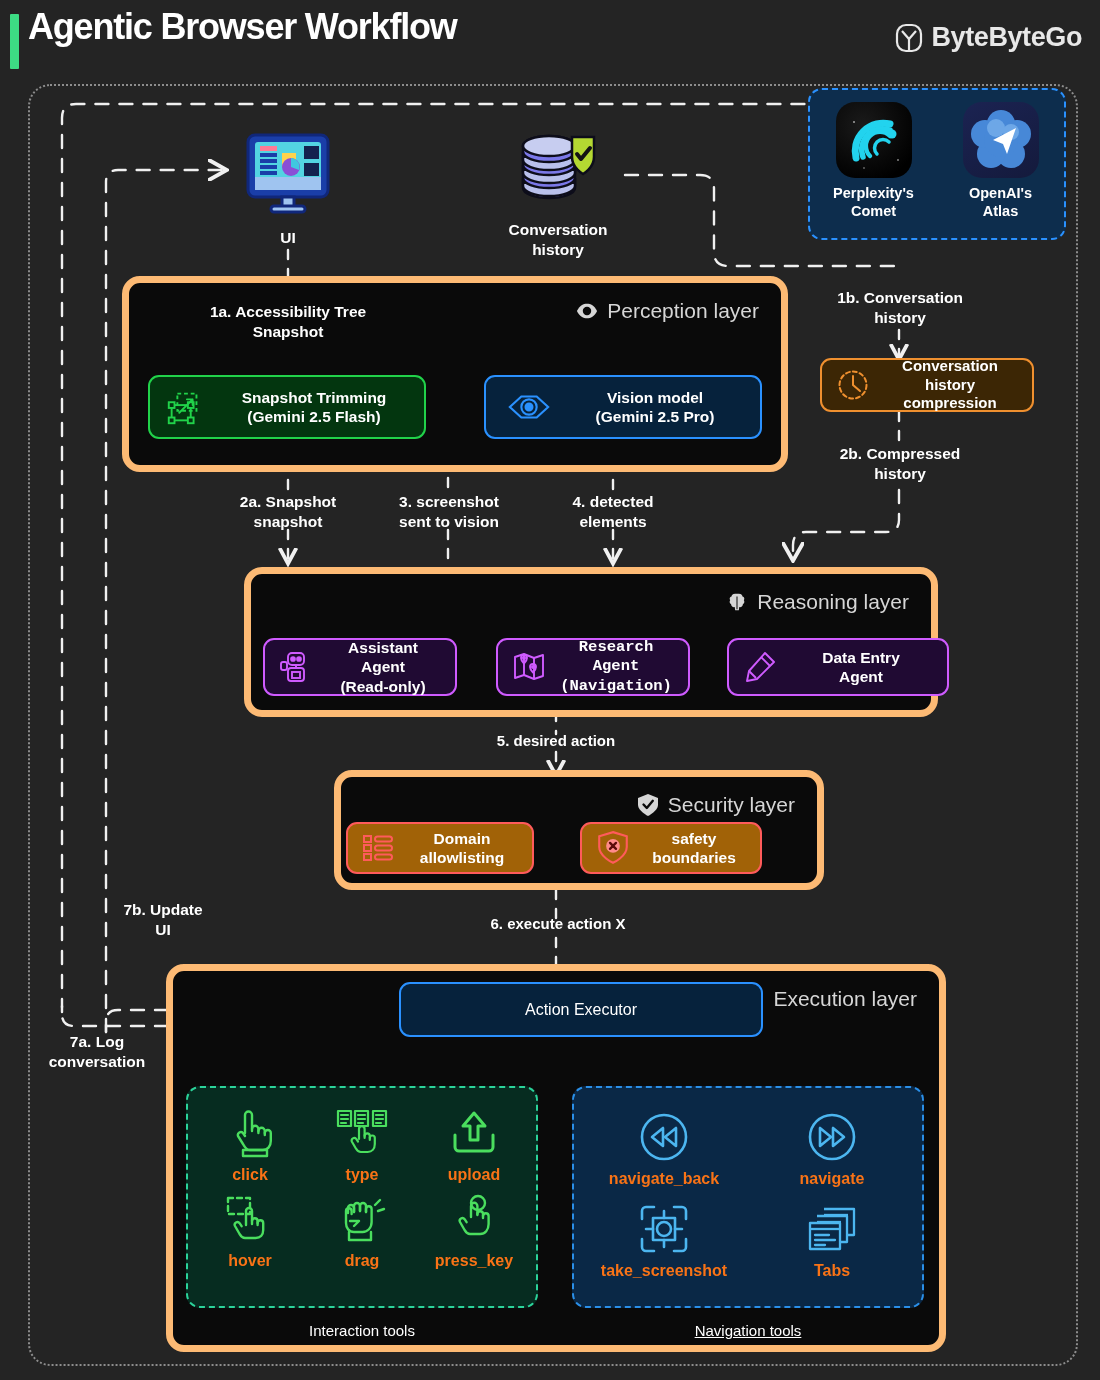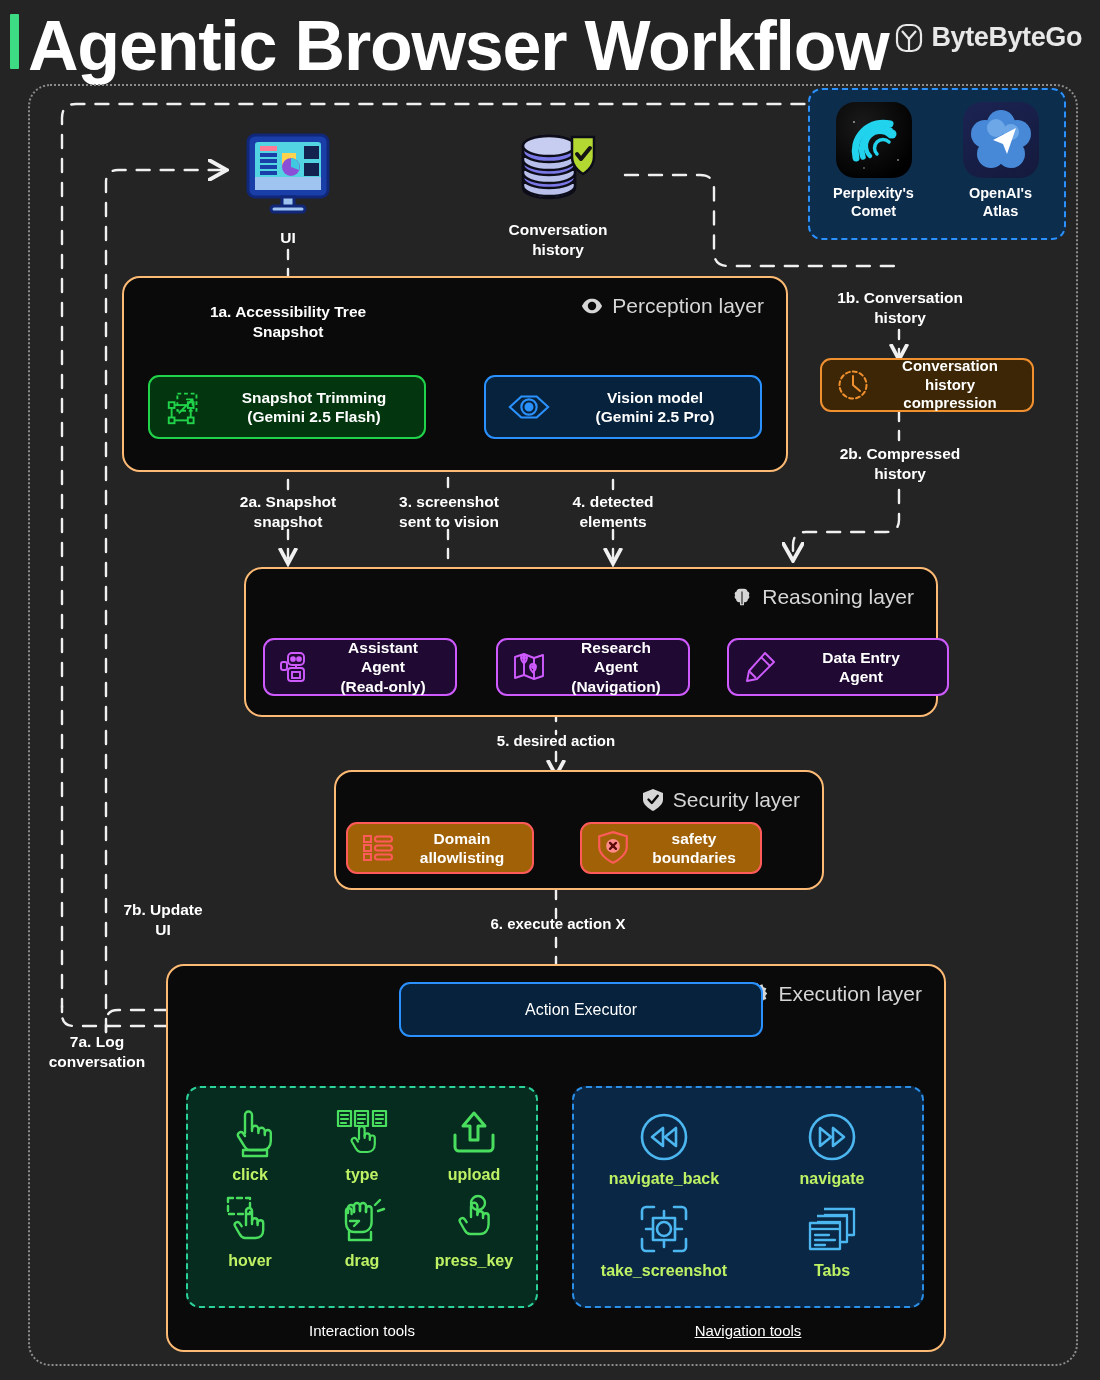--- a/index.html
+++ b/index.html
@@ -12,36 +12,36 @@
   #root { position: relative; width: 1100px; height: 1380px; }
 
   
   .header { position: absolute; left: 0; top: 0; width: 1100px; height: 82px; }
   .title-accent {
     position: absolute; left: 10px; top: 14px; width: 9px; height: 55px;
     background: #3ddc84; border-radius: 1px;
   }
   .title {
     position: absolute; left: 28px; top: 6px;
-    font-size: 70px; font-weight: 700; color: #ffffff;
+    font-size: 36px; font-weight: 700; color: #ffffff;
     letter-spacing: -1.2px; white-space: nowrap;
   }
   .brand { position: absolute; right: 18px; top: 22px; display: flex; align-items: center; gap: 8px; }
   .brand-text { font-size: 27px; font-weight: 700; color: #e8e8e8; letter-spacing: -0.4px; }
 
   
   .outer-frame {
     position: absolute; left: 28px; top: 84px; width: 1050px; height: 1282px;
     border: 2px dotted #8d8d8d; border-radius: 22px;
   }
 
   
   .panel {
     position: absolute; background: #0a0a0a;
-    border: 2px solid #fdba74; border-radius: 18px;
+    border: 7px solid #fdba74; border-radius: 18px;
   }
   .panel-title {
     position: absolute; right: 22px; top: 16px;
     display: flex; align-items: center; gap: 9px;
     font-size: 21px; color: #d6d6d6; font-weight: 400; white-space: nowrap;
   }
 
   
   .chip {
     position: absolute; display: flex; align-items: center; gap: 12px;
@@ -88,21 +88,21 @@
   
   .toolbox {
     position: absolute; border-radius: 14px; border-width: 2px; border-style: dashed;
   }
   .toolbox.green { background: #062c20; border-color: #2bd39a; }
   .toolbox.blue  { background: #0a2846; border-color: #2a8fe8; }
   .tool-grid { display: grid; grid-template-columns: repeat(3, 1fr); row-gap: 4px; padding: 14px 6px 8px; }
   .tool-grid.two { grid-template-columns: repeat(2, 1fr); row-gap: 10px; padding-top: 18px; }
   .tool { display: flex; flex-direction: column; align-items: center; justify-content: flex-start; }
   .tool-ic { height: 62px; display: flex; align-items: center; justify-content: center; }
-  .tool-name { margin-top: 2px; font-size: 16px; font-weight: 700; color: #bef264; white-space: nowrap; }
+  .tool-name { margin-top: 2px; font-size: 16px; font-weight: 700; color: #f97316; white-space: nowrap; }
   .toolbox-caption {
     position: absolute; font-size: 15px; color: #ffffff; text-align: center;
     width: 100%; white-space: nowrap;
   }
 
   svg.wires { position: absolute; left: 0; top: 0; width: 1100px; height: 1380px; pointer-events: none; }
 </style>
 </head>
 <body>
 
@@ -337,21 +337,21 @@
         <path d="M17,15 L17,18"></path>
         <rect x="9" y="18" width="16" height="13" rx="3"></rect>
         <rect x="13" y="22" width="8" height="6"></rect>
         <rect x="2" y="12" width="6" height="8" rx="2"></rect>
       </svg>
     </span>
     <span class="chip-label">Assistant Agent
 (Read-only)</span>
   </div>
 
-  <div class="chip purple" style="left:496px;top:638px;width:194px;height:58px;">
+  <div class="chip purple" style="left:496px;top:638px;width:194px;height:58px;font-family:Liberation Mono, monospace;">
     <span class="chip-icon">
       <svg width="34" height="34" viewBox="0 0 34 34" fill="none" stroke="#cf5bff" stroke-width="1.9" stroke-linejoin="round">
         <path d="M3,7 L12,4 L22,8 L31,5 L31,26 L22,29 L12,25 L3,28 Z"></path>
         <path d="M12,4 L12,25 M22,8 L22,29"></path>
         <path d="M9,8 a3,3 0 0,1 6,0 c0,2.5 -3,5.5 -3,5.5 s-3,-3 -3,-5.5 z"></path>
         <circle cx="12" cy="8" r="1.1" fill="#cf5bff"></circle>
         <path d="M18,17 a3,3 0 0,1 6,0 c0,2.5 -3,5.5 -3,5.5 s-3,-3 -3,-5.5 z"></path>
         <circle cx="21" cy="17" r="1.1" fill="#cf5bff"></circle>
       </svg>
     </span>

